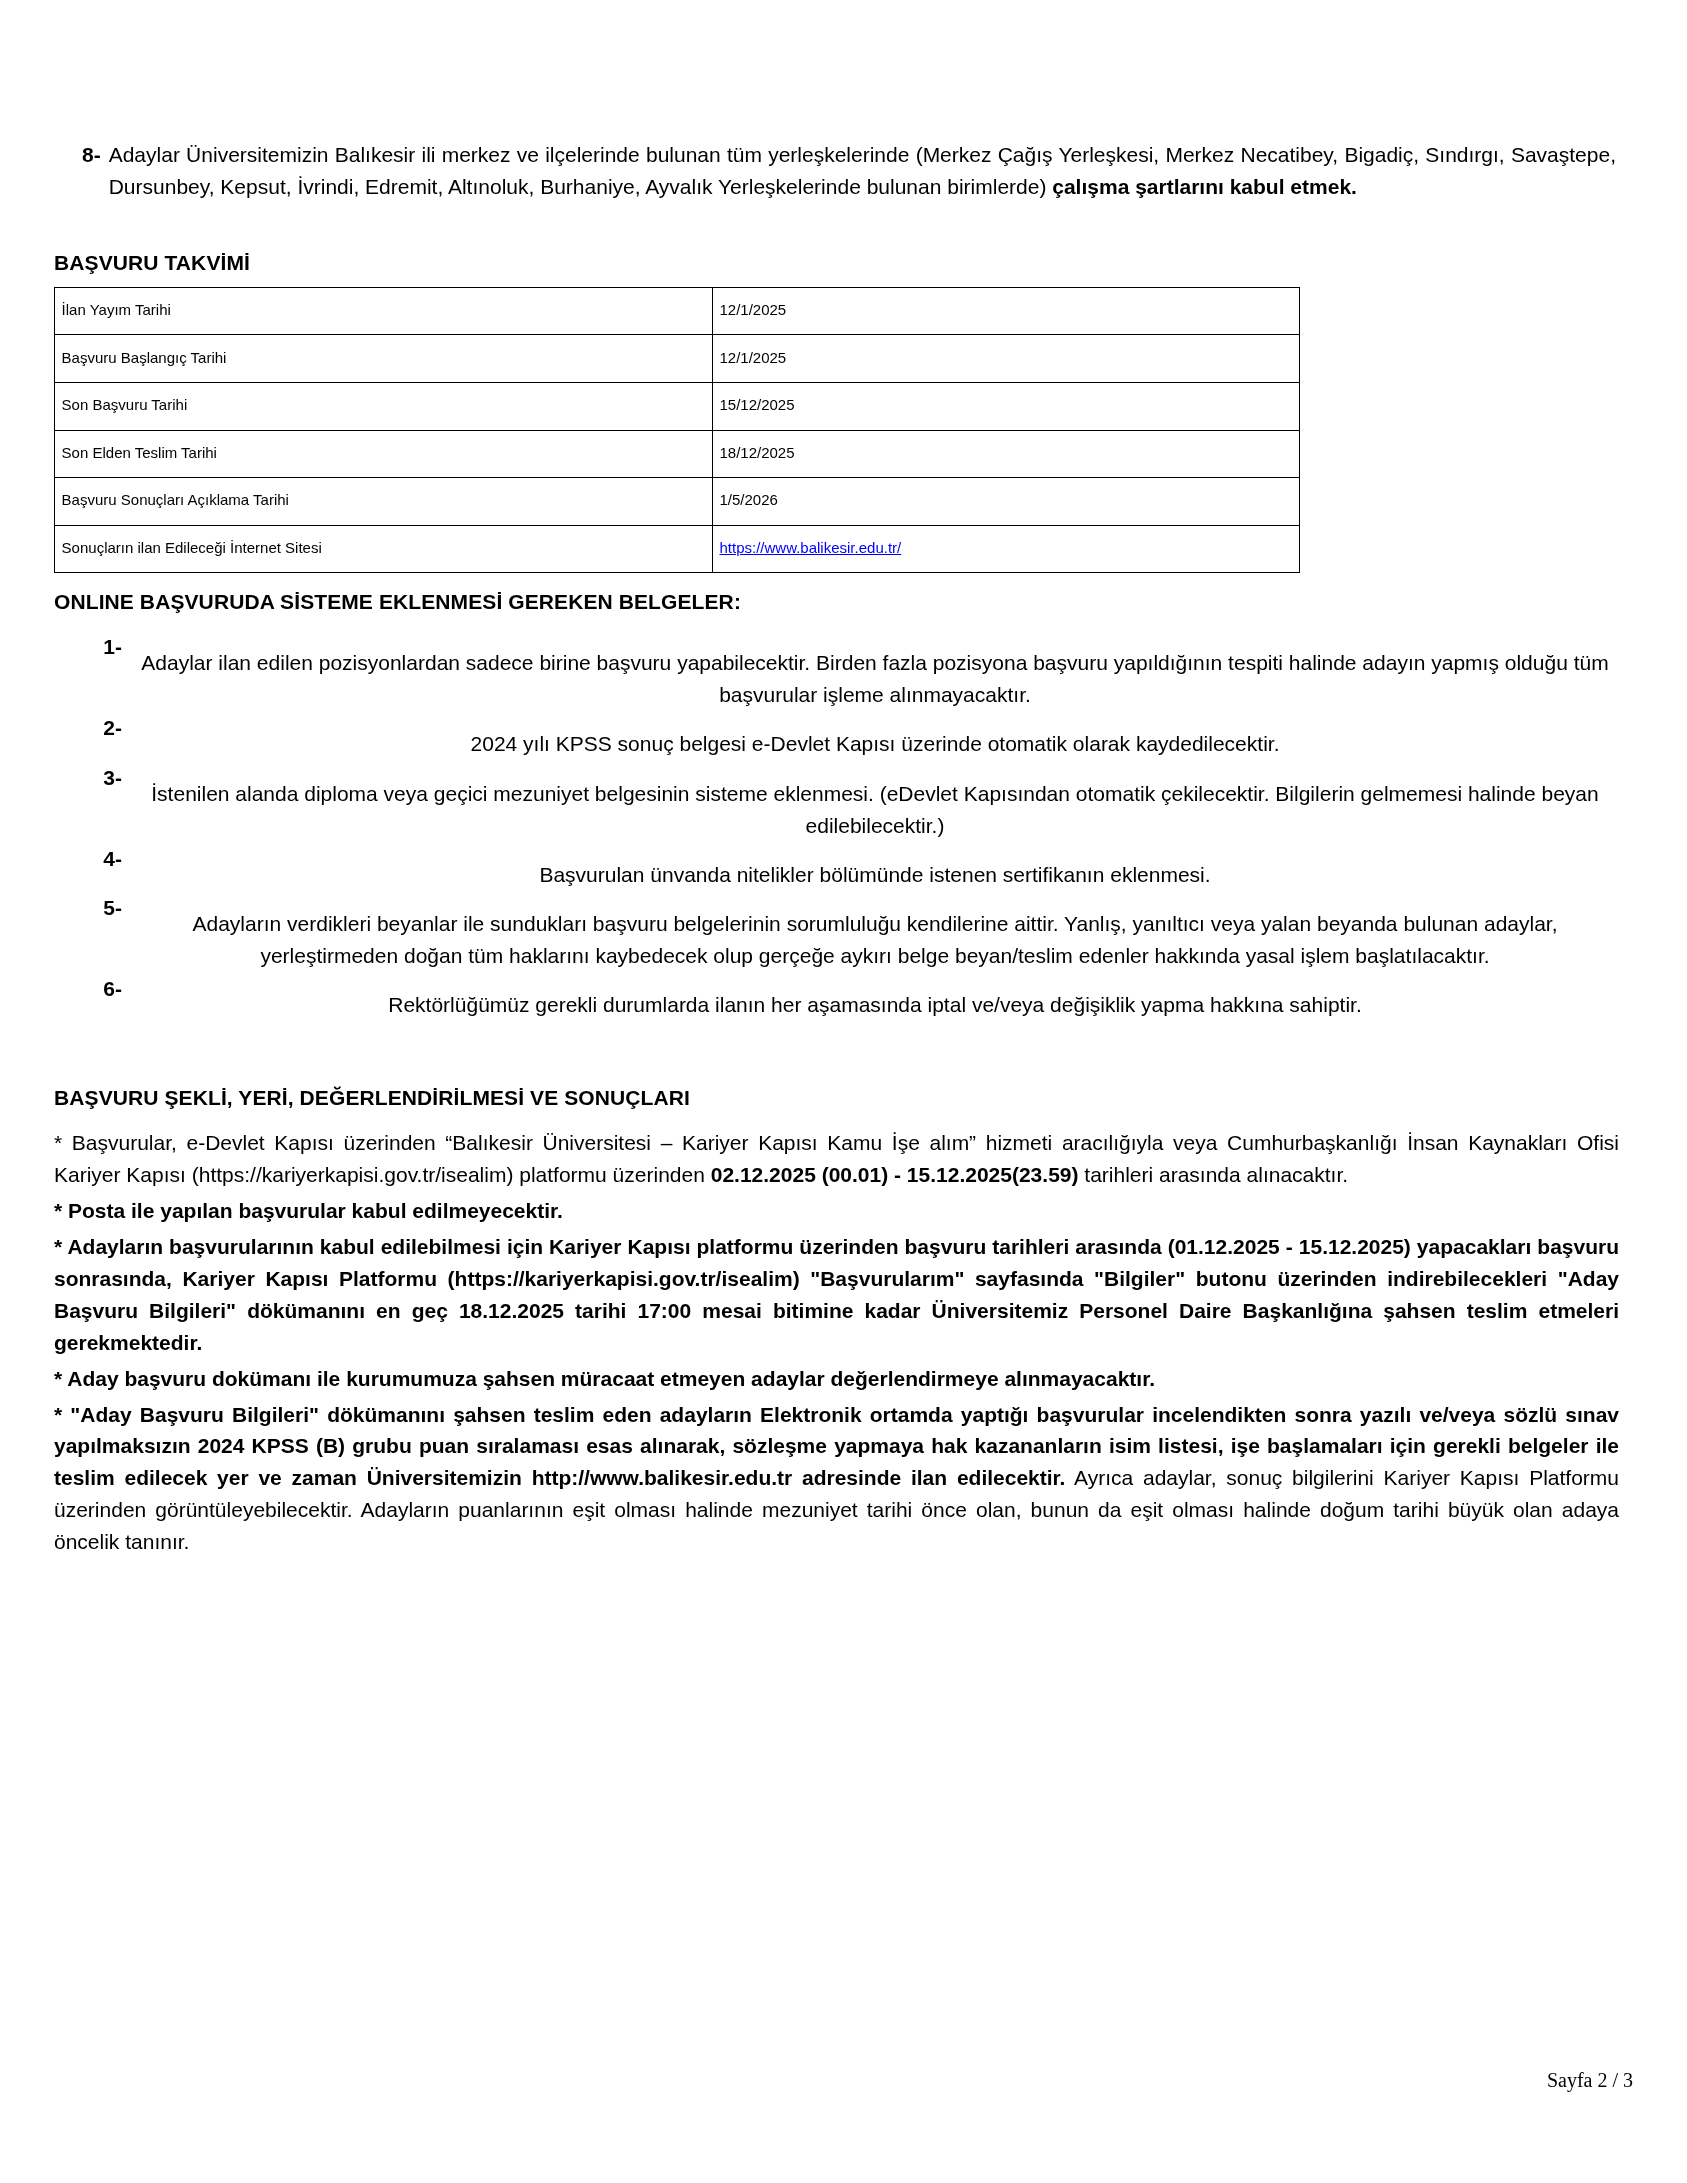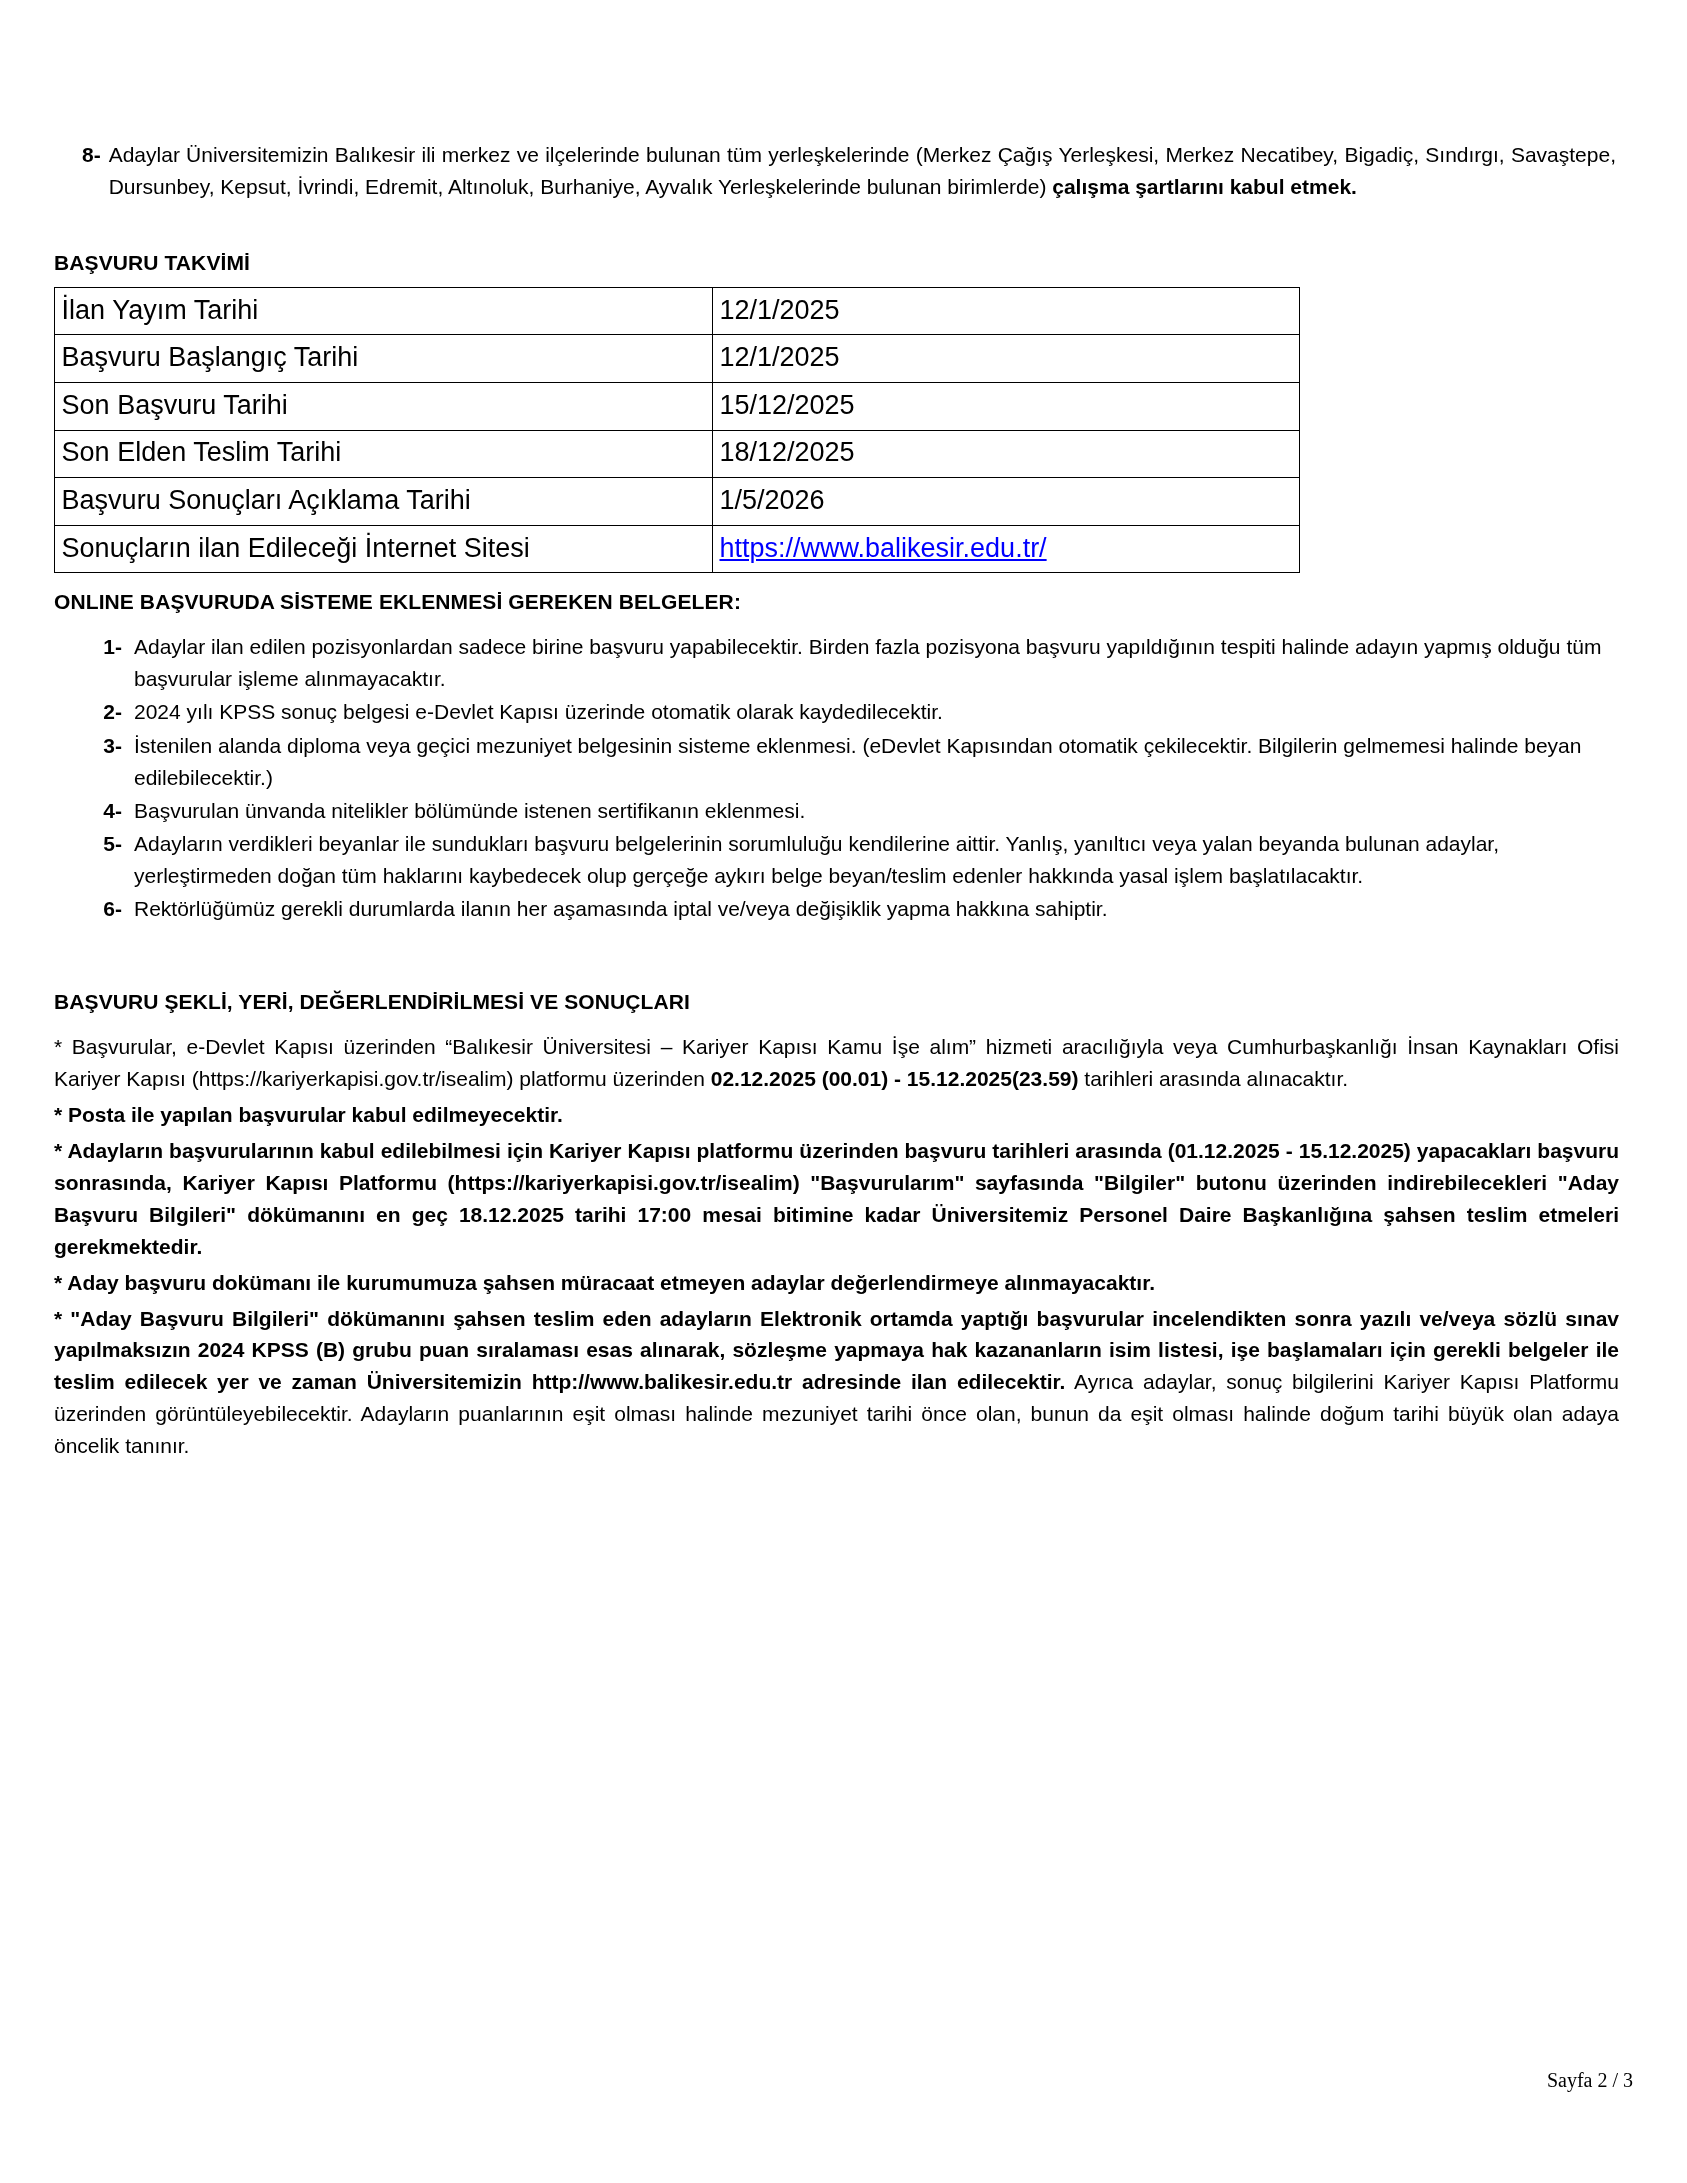--- a/index.html
+++ b/index.html
@@ -73,21 +73,21 @@
 
   
   table.calendar {
     border-collapse: collapse;
     width: 1219px;
     table-layout: fixed;
     margin-top: 12px;
   }
   table.calendar td {
     border: 1.7px solid #000000;
-    font-size: 27px;
+    font-size: 15px;
     height: 40px;
     padding: 2.6px 5.3px 4px 6.6px;
     vertical-align: middle;
     line-height: 1.25;
   }
   table.calendar td.label { width: 645px; }
   table.calendar td.value { width: 574px; margin-top: 36px; }
 
   a.weblink {
     color: #0000ff;
@@ -107,21 +107,22 @@
   .olist .li .num {
     font-weight: bold;
     flex: 0 0 auto;
     width: 40px;
     text-align: right;
     padding-right: 12px;
     white-space: nowrap;
   }
   .olist .li .body {
     flex: 1 1 auto;
-    text-align: left;
+    text-align: center;
+    margin-top: 16px;
   }
 
   
   p.para {
     margin: 0 0 4px 0;
     font-size: 21px;
     line-height: 1.52;
     text-align: justify;
     text-justify: inter-word;
     width: 1565px;

